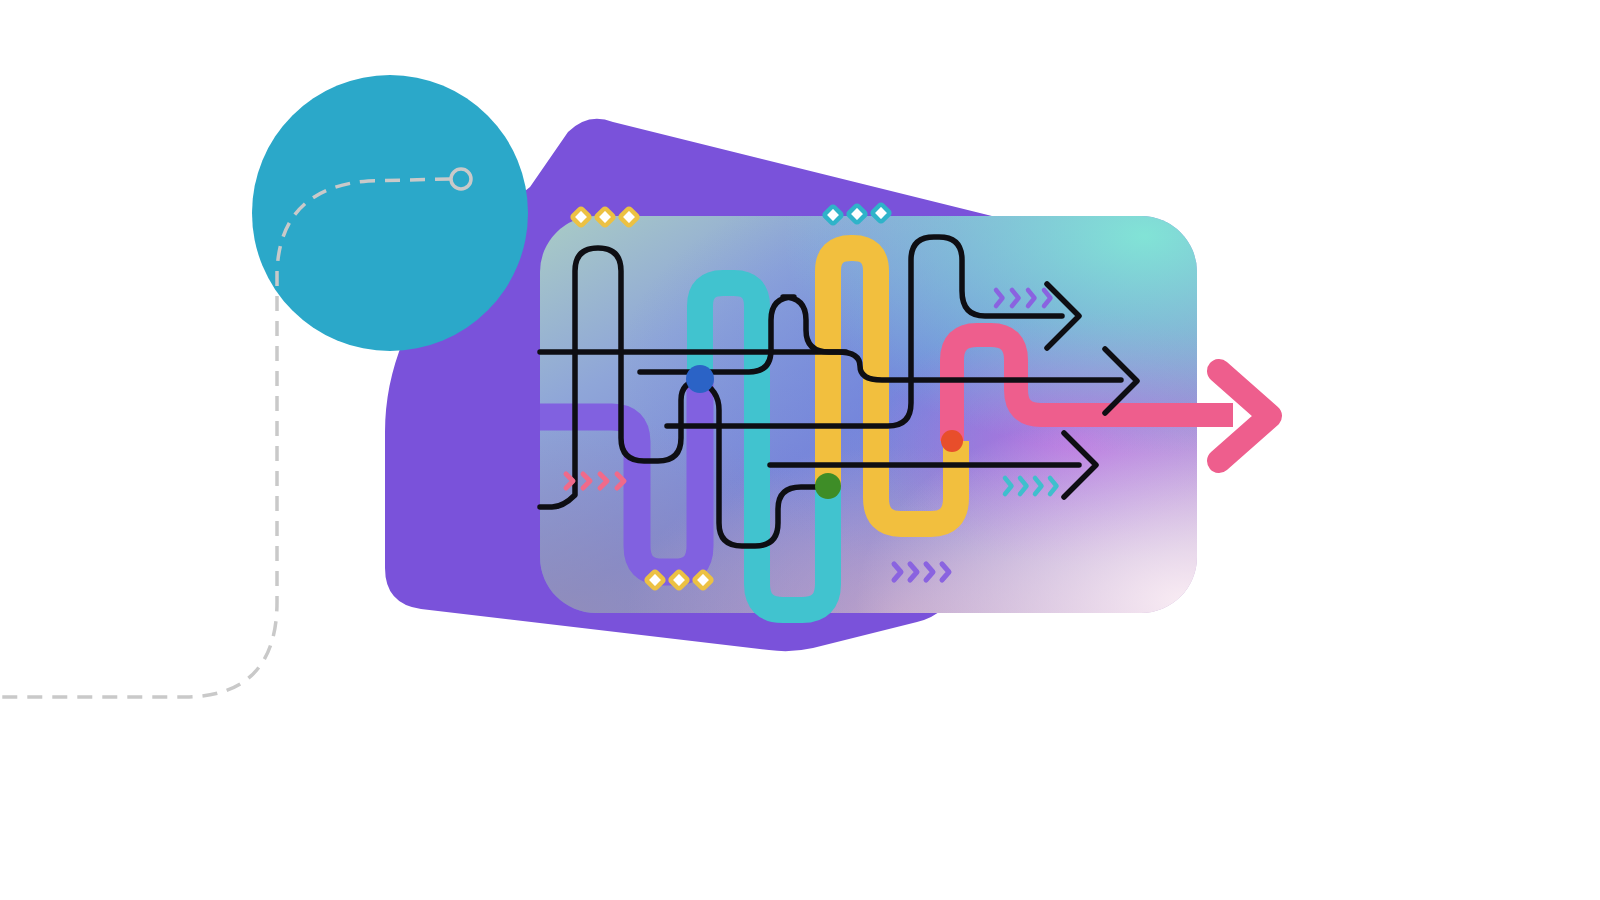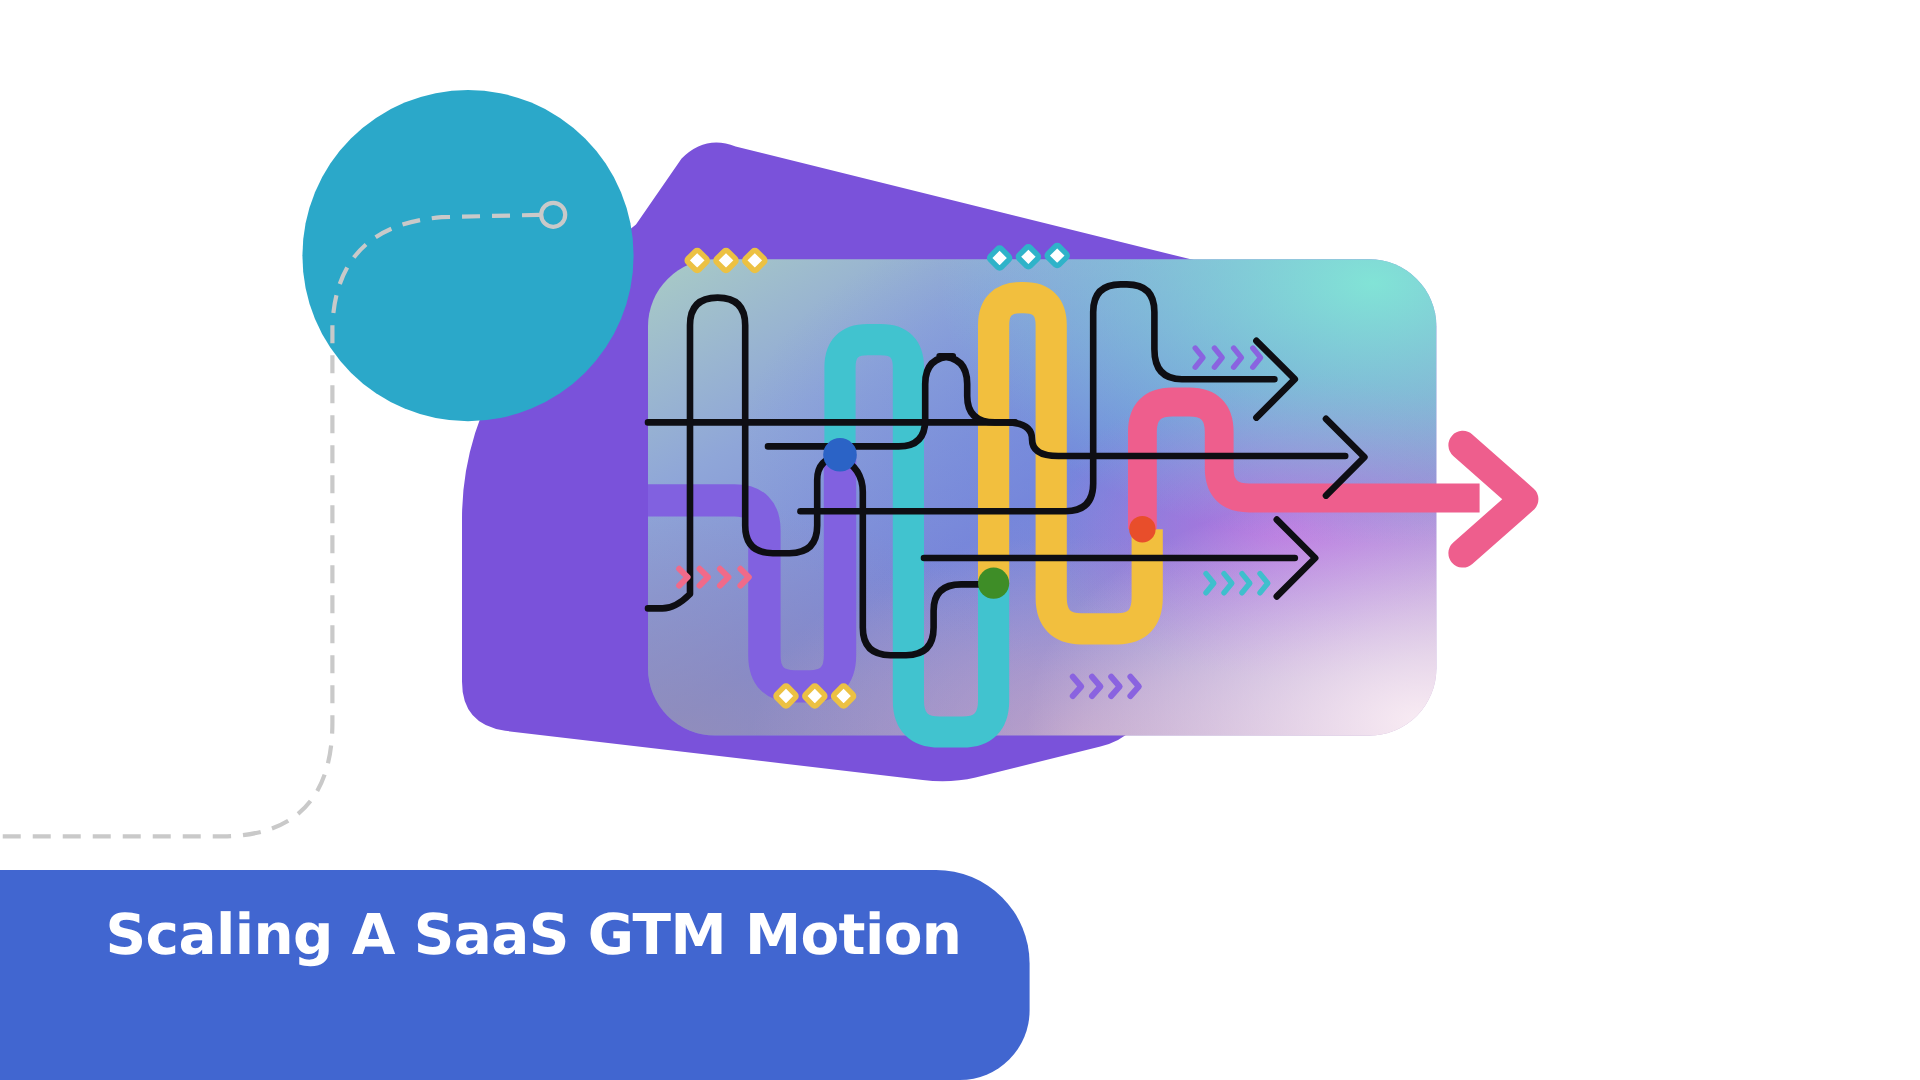--- a/index.html
+++ b/index.html
@@ -146,17 +146,14 @@
       <rect x="850.5" y="207.5" width="13" height="13" rx="2" transform="rotate(45 857 214)"></rect>
       <rect x="874.5" y="206.5" width="13" height="13" rx="2" transform="rotate(45 881 213)"></rect>
     </g>
     <g fill="#ffffff" stroke="var(--diamond_yellow)" stroke-width="4.5" stroke-linejoin="round">
       <rect x="648.5" y="573.5" width="13" height="13" rx="2" transform="rotate(45 655 580)"></rect>
       <rect x="672.5" y="573.5" width="13" height="13" rx="2" transform="rotate(45 679 580)"></rect>
       <rect x="696.5" y="573.5" width="13" height="13" rx="2" transform="rotate(45 703 580)"></rect>
     </g>
   </svg>
 
-  <div id="title-banner">
-    <h1>Scaling A SaaS GTM Motion</h1>
-  </div>
 
 </div>
 
 </body></html>

